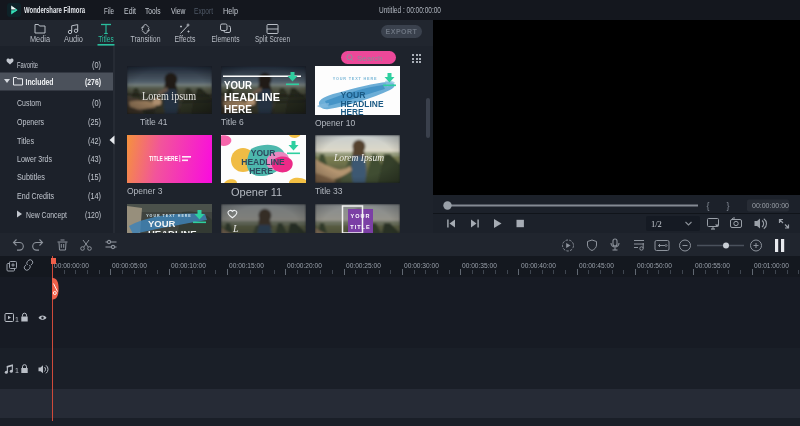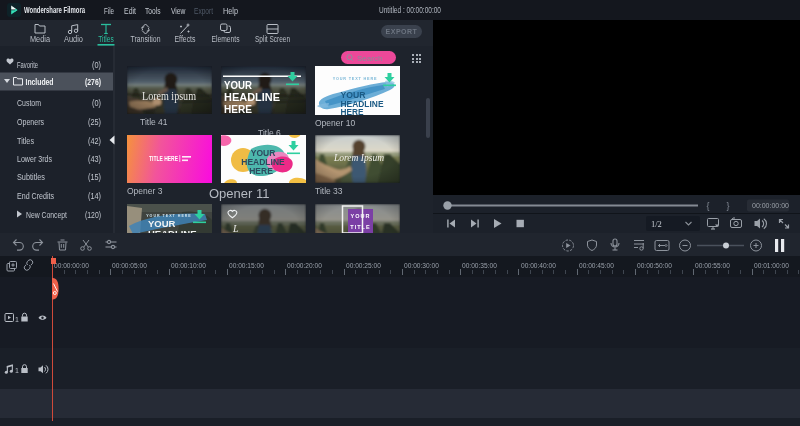--- a/index.html
+++ b/index.html
@@ -284,21 +284,21 @@
     <div class="abs" style="left:106px;top:20px;width:85px;height:48px;overflow:hidden;">
       <svg width="85" height="48">
           <use href="#vineDark"></use>
         <rect x="2" y="9.5" width="78" height="1.5" fill="#fff"></rect>
         <text x="3" y="22.5" font-size="11" font-weight="bold" fill="#fff" textLength="28" lengthAdjust="spacingAndGlyphs">YOUR</text>
         <text x="3" y="34.5" font-size="11" font-weight="bold" fill="#fff" textLength="56" lengthAdjust="spacingAndGlyphs">HEADLINE</text>
         <text x="3" y="46.5" font-size="11" font-weight="bold" fill="#fff" textLength="28" lengthAdjust="spacingAndGlyphs">HERE</text>
         <use href="#dl" x="66" y="6"></use>
       </svg>
     </div>
-    <div class="abs" style="left:106px;top:82px;font-size:8.5px;color:#b5bac2;margin-left:37px;">Title 6</div>
+    <div class="abs" style="left:106px;top:71px;font-size:8.5px;color:#b5bac2;">Title 6</div>
 
     <div class="abs" style="left:200px;top:20px;width:85px;height:49px;overflow:hidden;background:#fdfdfd;">
       <svg width="85" height="49">
         <text x="40" y="13.5" font-size="3.8" font-weight="bold" fill="#7db9d8" text-anchor="middle" style="letter-spacing:0.8px">YOUR TEXT HERE</text>
         <g filter="url(#bb)">
         <path d="M4 38 C 3 34 10 30 22 27 C 40 22 60 17 72 16 C 80 16 83 20 75 24 C 58 32 32 40 14 43 C 7 44 5 41 4 38 Z" fill="#5ca5d3" opacity="0.9"></path>
         <path d="M10 35 C 28 28 52 21 68 19 L 70 23 C 50 29 26 37 12 40 Z" fill="#3a8cc2" opacity="0.75"></path>
         <path d="M2 40 c 3 -2 8 -3 12 -3 l -1 4 c -4 1 -9 1 -11 -1 z" fill="#7fb8dd" opacity="0.8"></path>
         <path d="M70 15 c 4 -1 9 0 10 2 l -8 4 z" fill="#8cc0e0" opacity="0.7"></path>
         </g>
@@ -330,21 +330,21 @@
         <path d="M52 18 C 62 14 70 20 68 27 C 66 35 54 38 48 33 C 43 29 45 21 52 18 Z" fill="#e887c0"></path>
         <path d="M58 22 C 68 20 74 26 71 32 C 68 39 56 39 52 33 C 49 28 52 24 58 22 Z" fill="#ec2a87"></path>
         <path d="M5 46 C 9 43 16 44 16 48 L 3 48 Z" fill="#f2bf44"></path>
         <path d="M68 48 C 68 43 78 41 85 45 L 85 48 Z" fill="#f2bf44"></path>
         <text x="42" y="21" font-size="8.5" font-weight="bold" fill="#2c4a5e" text-anchor="middle">YOUR</text>
         <text x="42" y="30" font-size="8.5" font-weight="bold" fill="#2c4a5e" text-anchor="middle">HEADLINE</text>
         <text x="40" y="39" font-size="8.5" font-weight="bold" fill="#2c4a5e" text-anchor="middle">HERE</text>
         <use href="#dl" x="67" y="6"></use>
       </svg>
     </div>
-    <div class="abs" style="left:94px;top:140px;font-size:13px;color:#b5bac2;">Opener 11</div>
+    <div class="abs" style="left:116px;top:140px;font-size:11px;color:#b5bac2;">Opener 11</div>
 
     <div class="abs" style="left:200px;top:89px;width:85px;height:48px;overflow:hidden;">
       <svg width="85" height="48">
           <use href="#vineLight"></use>
         <text x="44" y="26" font-size="9.5" fill="#f2f1ec" text-anchor="middle" font-family="Liberation Serif" font-style="italic">Lorem Ipsum</text>
       </svg>
     </div>
     <div class="abs" style="left:200px;top:140px;font-size:8.5px;color:#b5bac2;">Title 33</div>
 
     <div class="abs" style="left:12px;top:158px;width:85px;height:29px;overflow:hidden;">

